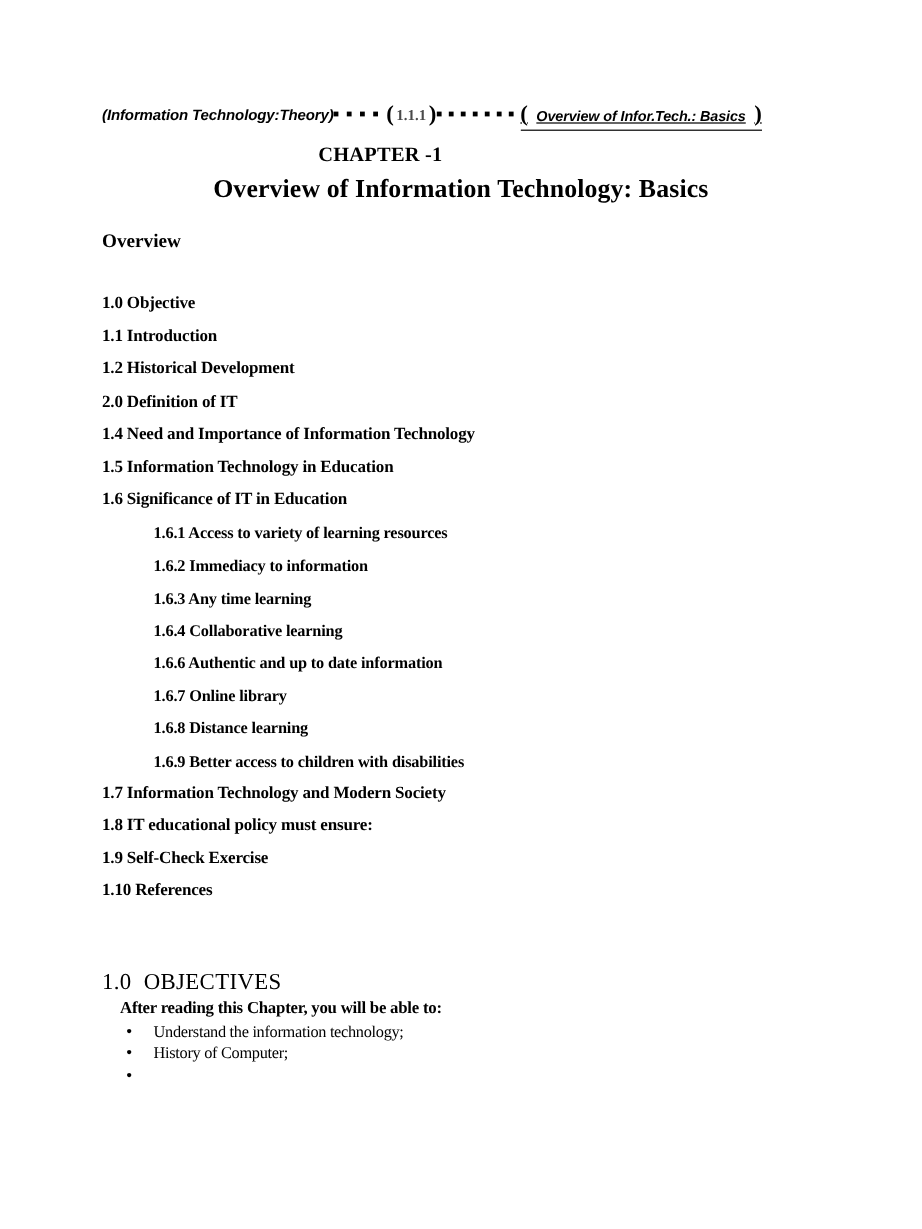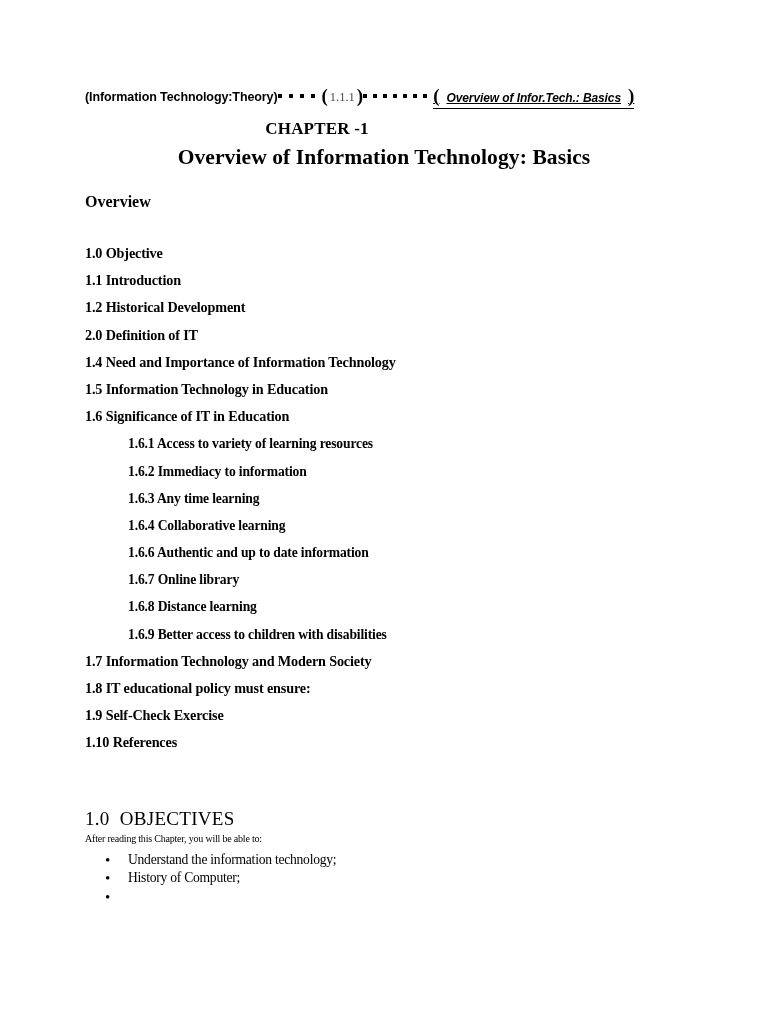--- a/index.html
+++ b/index.html
@@ -25,20 +25,21 @@
     position: absolute;
     left: 85px;
     top: 84px;
     width: 612px;
     height: 22px;
     white-space: nowrap;
     font-size: 0px; 
   }
   .hdr-left {
     font-family: "Liberation Sans", "DejaVu Sans", sans-serif;
+    font-style: italic;
     font-weight: bold;
     font-size: 12.5px;
     letter-spacing: -0.1px;
     vertical-align: baseline;
   }
   .leaders {
     display: inline-block;
     vertical-align: baseline;
     font-size: 0px;
     position: relative;
@@ -56,21 +57,21 @@
   .hdr-paren {
     font-family: "Liberation Serif", "DejaVu Serif", serif;
     font-weight: bold;
     font-size: 19px;
     vertical-align: baseline;
     position: relative;
     top: 1px;
   }
   .hdr-num {
     font-family: "Liberation Serif", "DejaVu Serif", serif;
-    font-weight: normal;
+    font-weight: bold;
     font-size: 12.5px;
     color: #4a4a4a;
     vertical-align: baseline;
     padding: 0 2px;
   }
   .hdr-right-group {
     display: inline-block;
     vertical-align: baseline;
     border-bottom: 1.4px solid #000;
     padding: 0 0 1px 0;
@@ -143,24 +144,24 @@
     position: absolute;
     left: 85px;
     top: 808px;
     font-size: 19px;
     font-weight: normal;
     letter-spacing: 0.3px;
     white-space: pre;
   }
   .objectives-intro {
     position: absolute;
-    left: 85px;
+    left: 100px;
     top: 833px;
-    font-size: 10px;
-    font-weight: normal;
+    font-size: 14px;
+    font-weight: bold;
     letter-spacing: -0.2px;
     white-space: nowrap;
   }
   .objectives-list {
     position: absolute;
     left: 85px;
     top: 851px;
     width: 600px;
   }
   .obj-row {

